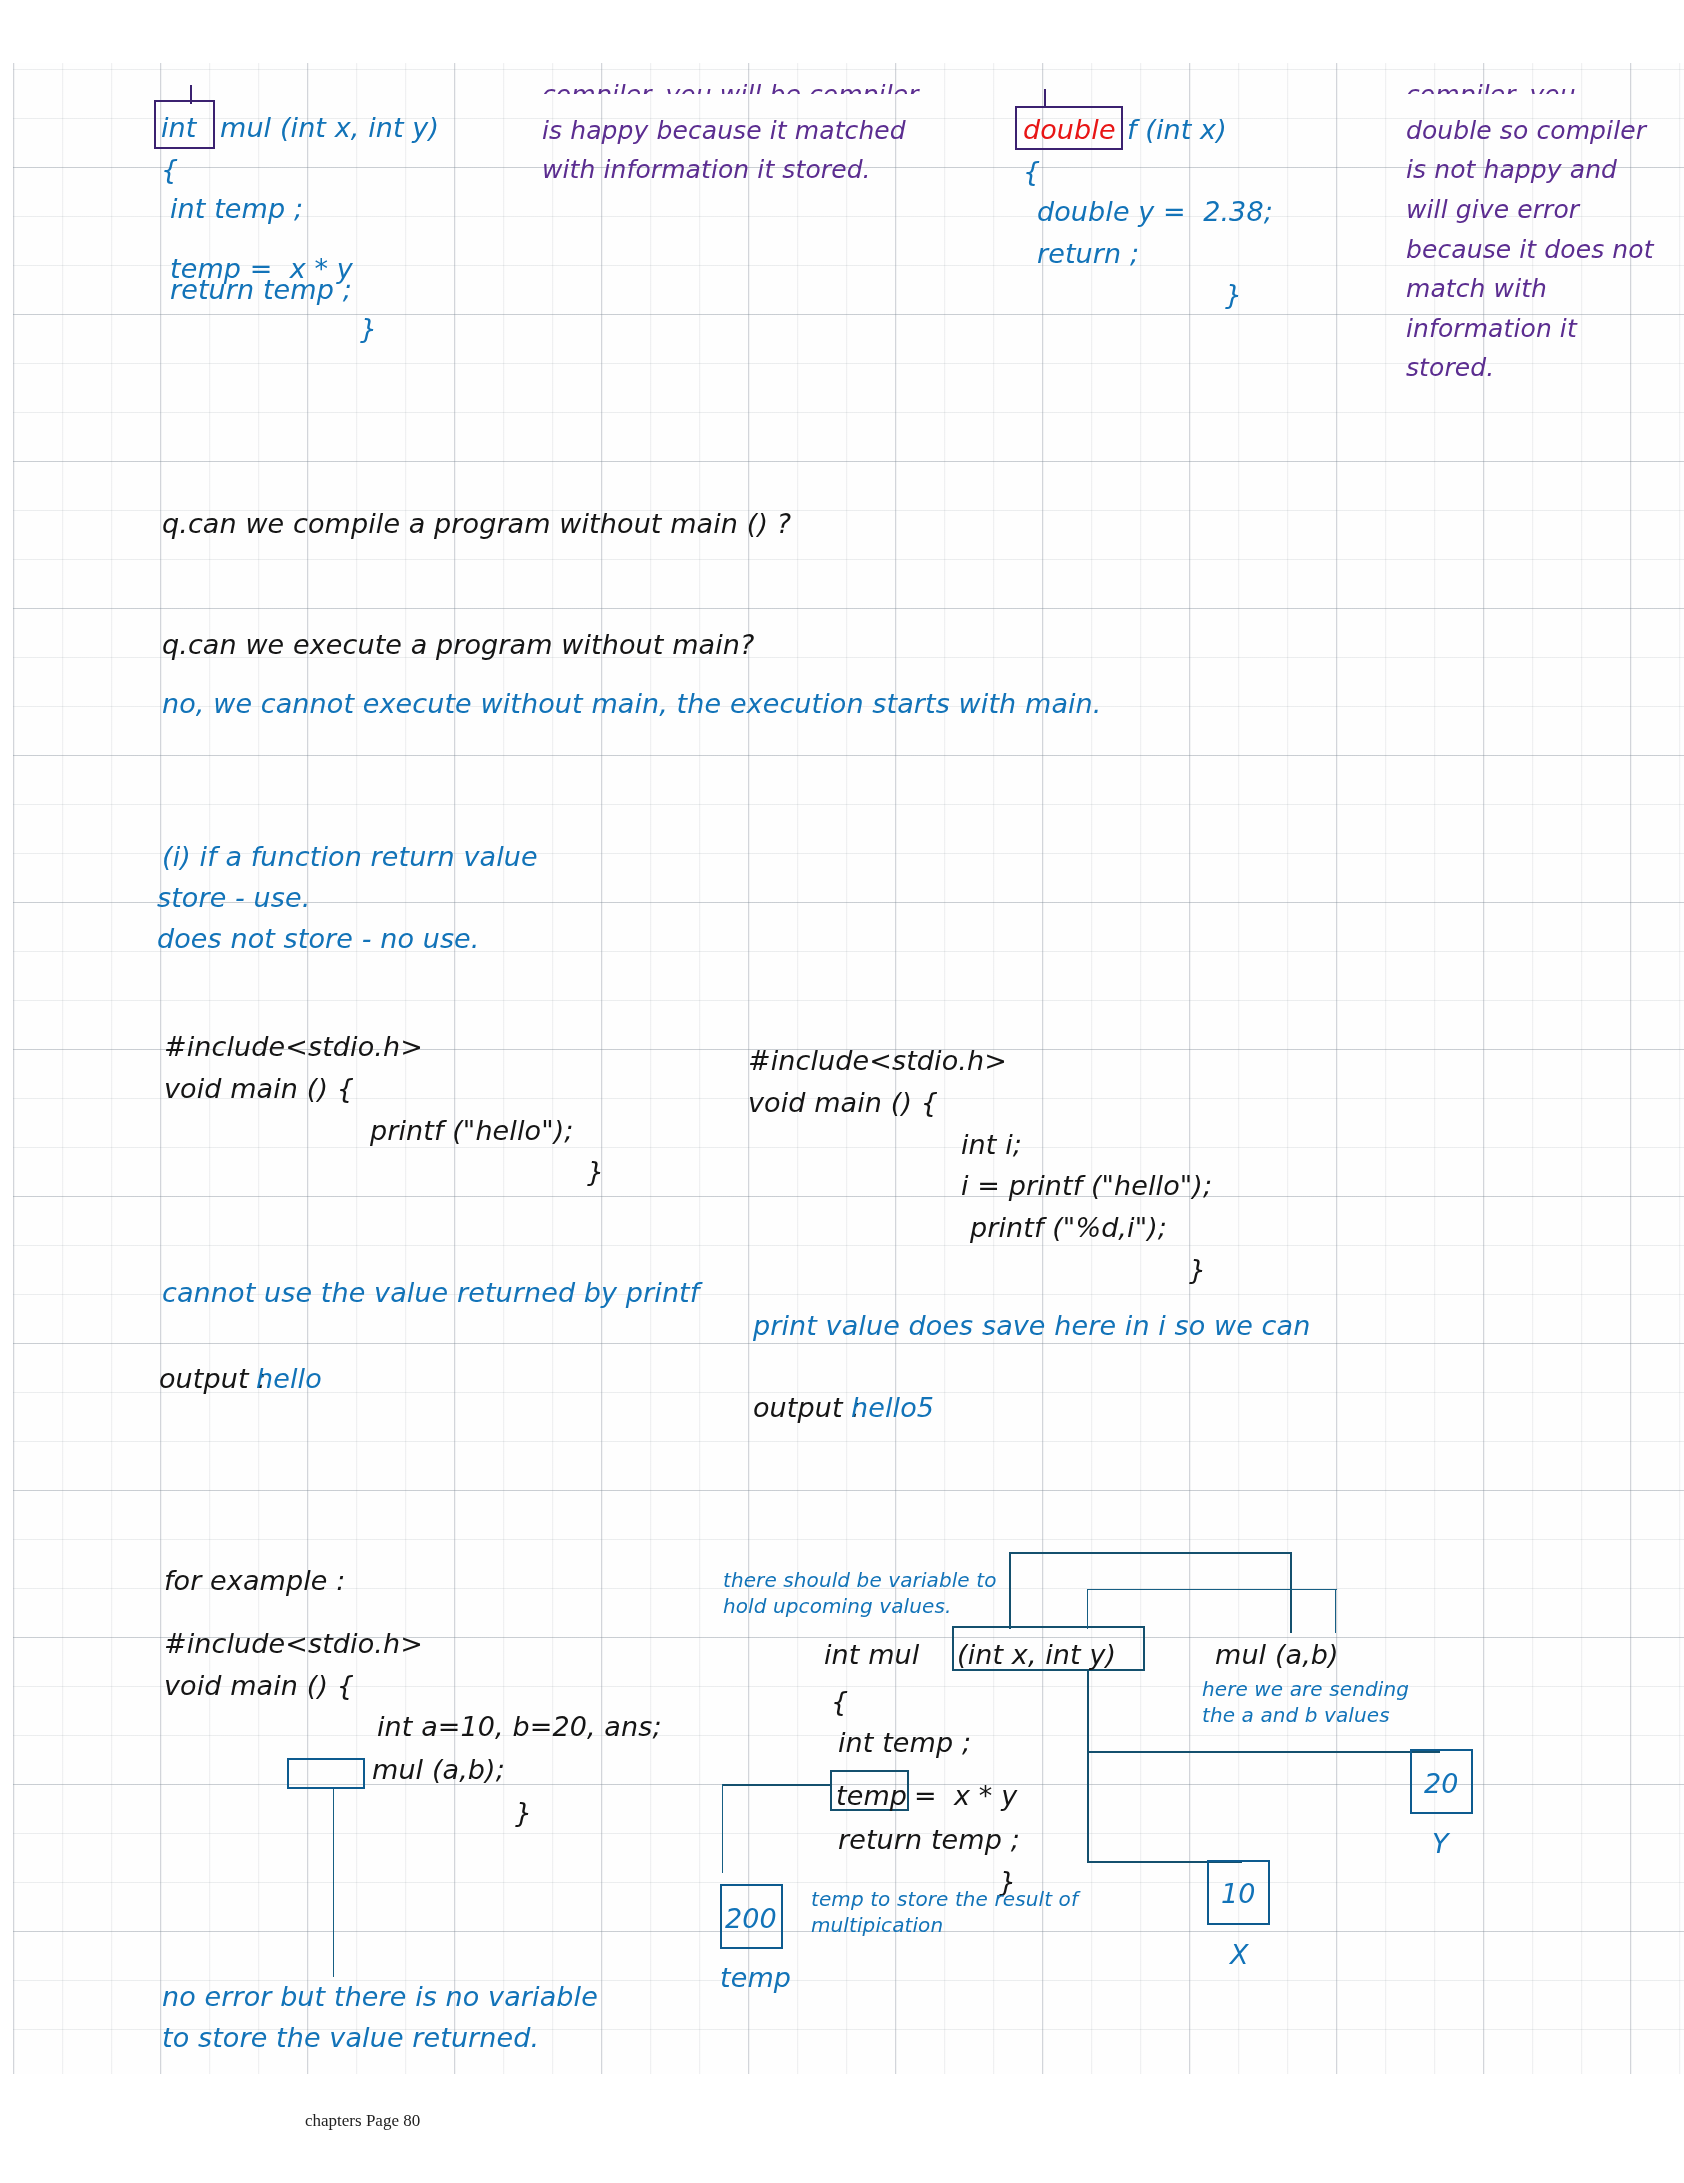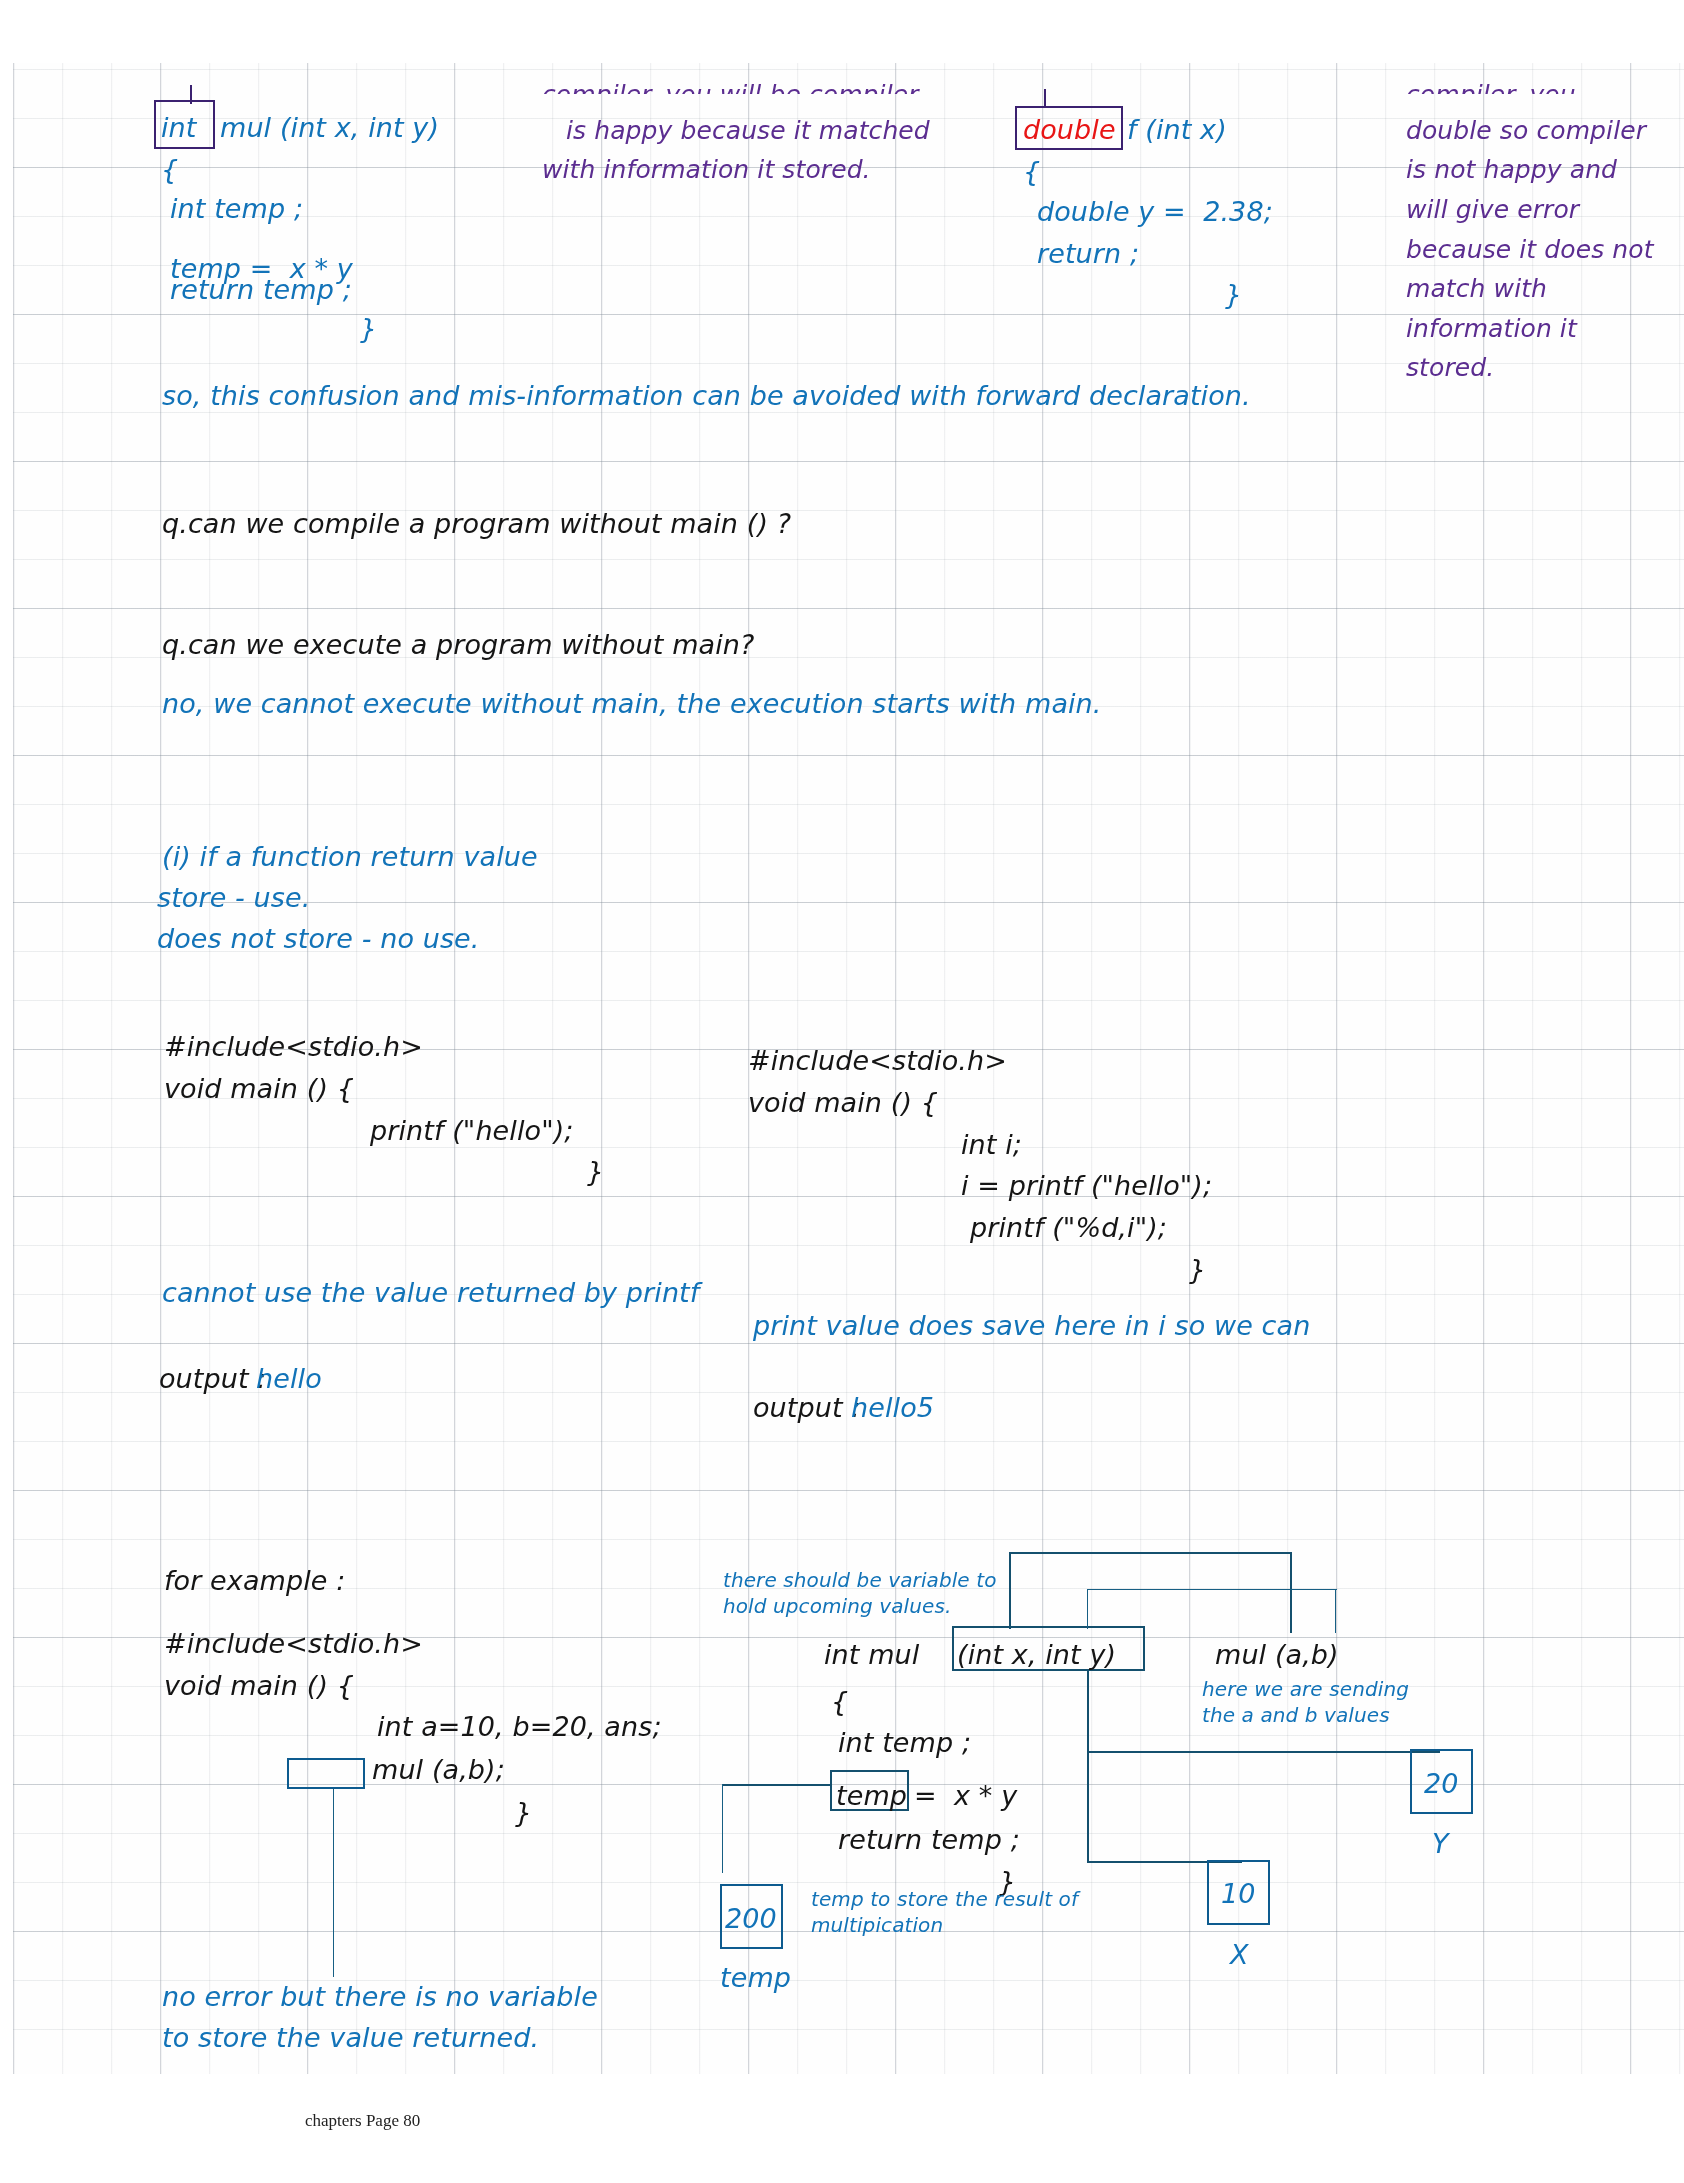--- a/index.html
+++ b/index.html
@@ -117,42 +117,41 @@
   <div class="tick" style="left:190px; top:85px; height:18.5px;"></div>
   <div class="hw f-lg ink-blue italicish" style="left:161px; top:109px;">int</div>
   <div class="hw f-lg ink-blue italicish" style="left:220px; top:109px;">mul (int x, int y)</div>
   <div class="hw f-lg ink-blue italicish" style="left:161px; top:151px;">{</div>
   <div class="hw f-lg ink-blue italicish" style="left:170px; top:190px;">int temp ;</div>
   <div class="hw f-lg ink-blue italicish" style="left:170px; top:231px;margin-top:19px;">temp =  x * y</div>
   <div class="hw f-lg ink-blue italicish" style="left:170px; top:271px;">return temp ;</div>
   <div class="hw f-lg ink-blue italicish" style="left:360px; top:310px;">}</div>
 
   <div class="hw f-md ink-purple italicish clipped" style="left:542px; top:78px; width:396px;">compiler. you will be compiler.</div>
-  <div class="hw f-md ink-purple italicish" style="left:542px; top:114px;margin-left:24px;">is happy because it matched</div>
+  <div class="hw f-md ink-purple italicish" style="left:542px; top:114px;">is happy because it matched</div>
   <div class="hw f-md ink-purple italicish" style="left:542px; top:153px;">with information it stored.</div>
 
   <div class="box" style="left:1015px; top:106px; width:108px; height:44px;"></div>
   <div class="tick" style="left:1044px; top:89px; height:18.5px;"></div>
   <div class="hw f-lg ink-red italicish" style="left:1023px; top:111px;">double</div>
   <div class="hw f-lg ink-blue italicish" style="left:1127px; top:111px;">f (int x)</div>
   <div class="hw f-lg ink-blue italicish" style="left:1023px; top:153px;">{</div>
   <div class="hw f-lg ink-blue italicish" style="left:1037px; top:193px;">double y =  2.38;</div>
   <div class="hw f-lg ink-blue italicish" style="left:1037px; top:235px;">return ;</div>
   <div class="hw f-lg ink-blue italicish" style="left:1225px; top:276px;">}</div>
 
   <div class="hw f-md ink-purple italicish clipped" style="left:1406px; top:78px; width:277px;">compiler. you</div>
   <div class="hw f-md ink-purple italicish" style="left:1406px; top:114px;">double so compiler</div>
   <div class="hw f-md ink-purple italicish" style="left:1406px; top:153px;">is not happy and</div>
   <div class="hw f-md ink-purple italicish" style="left:1406px; top:193px;">will give error</div>
   <div class="hw f-md ink-purple italicish" style="left:1406px; top:233px;">because it does not</div>
   <div class="hw f-md ink-purple italicish" style="left:1406px; top:272px;">match with</div>
   <div class="hw f-md ink-purple italicish" style="left:1406px; top:312px;">information it</div>
   <div class="hw f-md ink-purple italicish" style="left:1406px; top:351px;">stored.</div>
 
-  <div class="hw f-lg ink-blue italicish" style="left:162px; top:377px;">so, this confusion and mis-information can be avoided with forward declaration.</div>
 
   <div class="hw f-lg ink-black italicish" style="left:162px; top:505px;">q.can we compile a program without main () ?</div>
   <div class="hw f-lg ink-black italicish" style="left:162px; top:626px;">q.can we execute a program without main?</div>
   <div class="hw f-lg ink-blue italicish" style="left:162px; top:685px;">no, we cannot execute without main, the execution starts with main.</div>
 
   <div class="hw f-lg ink-blue italicish" style="left:162px; top:838px;">(i) if a function return value</div>
   <div class="hw f-lg ink-blue italicish" style="left:157px; top:879px;">store - use.</div>
   <div class="hw f-lg ink-blue italicish" style="left:157px; top:920px;">does not store - no use.</div>
 
   <div class="hw f-lg ink-black italicish" style="left:164px; top:1028px;">#include&lt;stdio.h&gt;</div>

